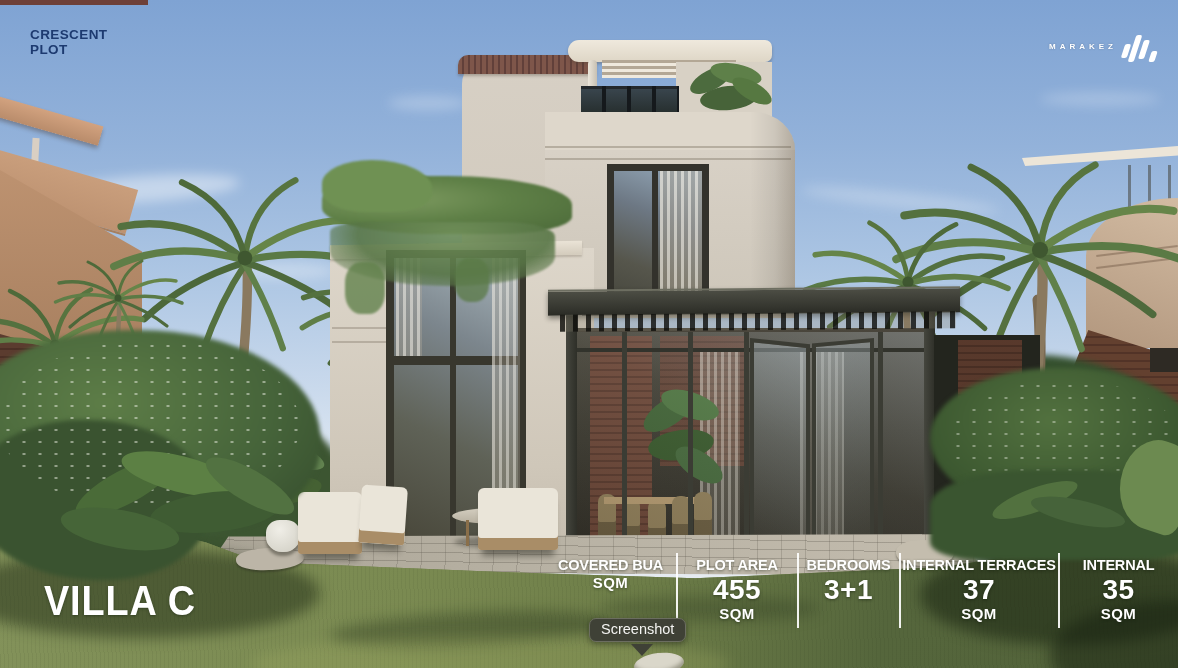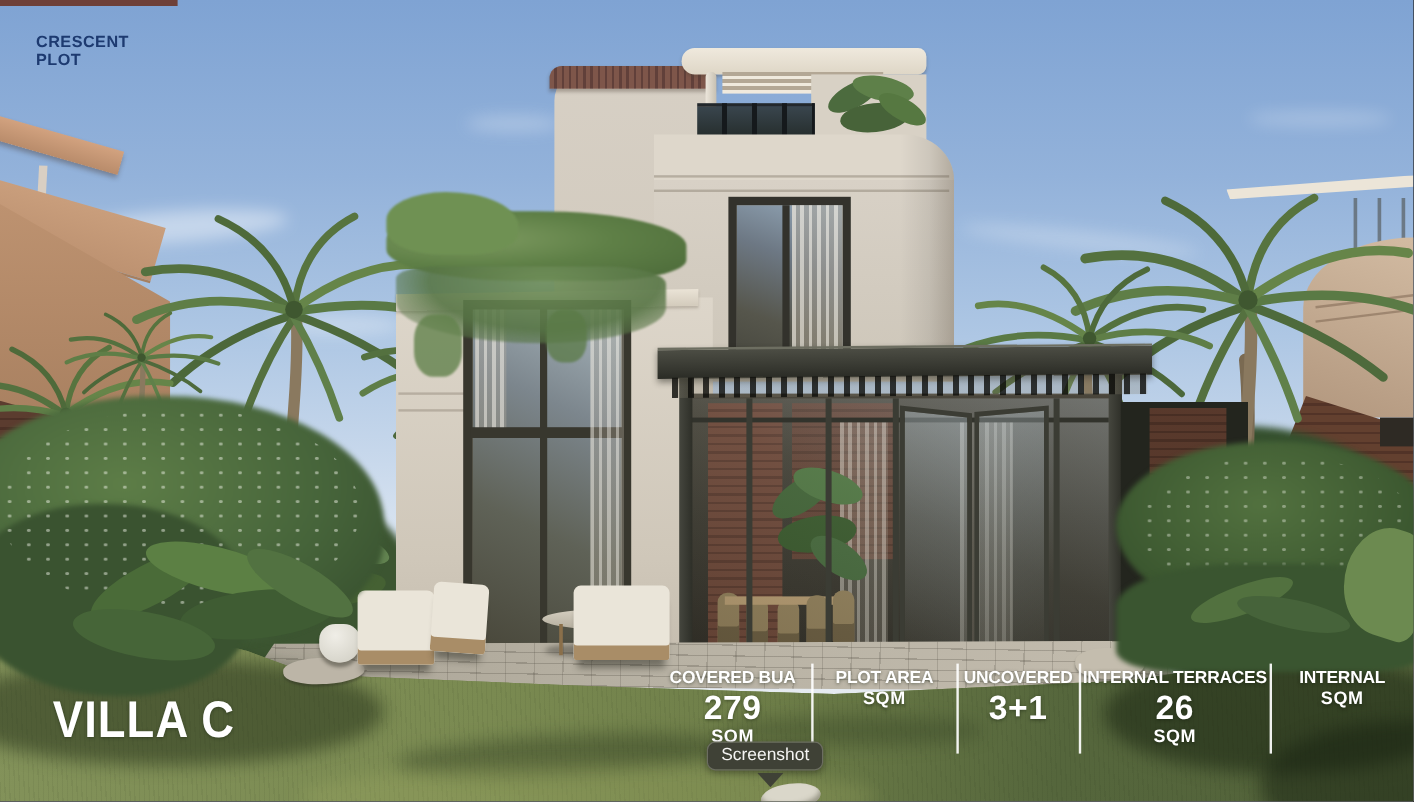--- a/index.html
+++ b/index.html
@@ -308,49 +308,59 @@
     <div class="leaf" style="left:1120px;top:440px;width:70px;height:90px;background:#6c8a50;transform:rotate(18deg);border-radius:50% 50% 20% 60%;"></div>
   </div>
 
   <div class="px stone"></div>
 
   <div class="px logo-cw">
     <div>CRESCENT</div>
     <div>PLOT</div>
   </div>
 
+  <div class="px logo-mk">
+    <span class="logo-mk-text">MARAKEZ</span>
+    <span class="mk-icon">
+      <i style="height:14px;margin-bottom:4px;"></i>
+        <i style="height:27px;"></i>
+        <i style="height:19px;margin-bottom:3px;"></i>
+        <i style="height:11px;"></i>
+    </span>
+  </div>
 
   <div class="px villa-title">VILLA C</div>
 
   <div>
     <div class="stat" style="left:545px;width:131px;">
       <div class="stat-label">COVERED BUA</div>
-      <div class="stat-value">279</div>
       <div class="stat-unit">SQM</div>
     </div>
     <div class="stat-div" style="left:676px;"></div>
     <div class="stat" style="left:677px;width:120px;">
       <div class="stat-label">PLOT AREA</div>
+      <div class="stat-value">455</div>
       <div class="stat-unit">SQM</div>
     </div>
     <div class="stat-div" style="left:797px;"></div>
     <div class="stat" style="left:798px;width:101px;">
-      <div class="stat-label">UNCOVERED</div>
+      <div class="stat-label">BEDROOMS</div>
       <div class="stat-value">3+1</div>
       <div class="stat-unit"></div>
     </div>
     <div class="stat-div" style="left:899px;"></div>
     <div class="stat" style="left:900px;width:158px;">
       <div class="stat-label">INTERNAL TERRACES</div>
-      <div class="stat-value">26</div>
+      <div class="stat-value">37</div>
       <div class="stat-unit">SQM</div>
     </div>
     <div class="stat-div" style="left:1058px;"></div>
     <div class="stat" style="left:1059px;width:119px;">
       <div class="stat-label">INTERNAL</div>
+      <div class="stat-value">35</div>
       <div class="stat-unit">SQM</div>
     </div>
   </div>
 
   <div class="px tooltip">Screenshot</div>
   <div class="px tooltip-tail"></div>
 
 </div>
 
 </body></html>

